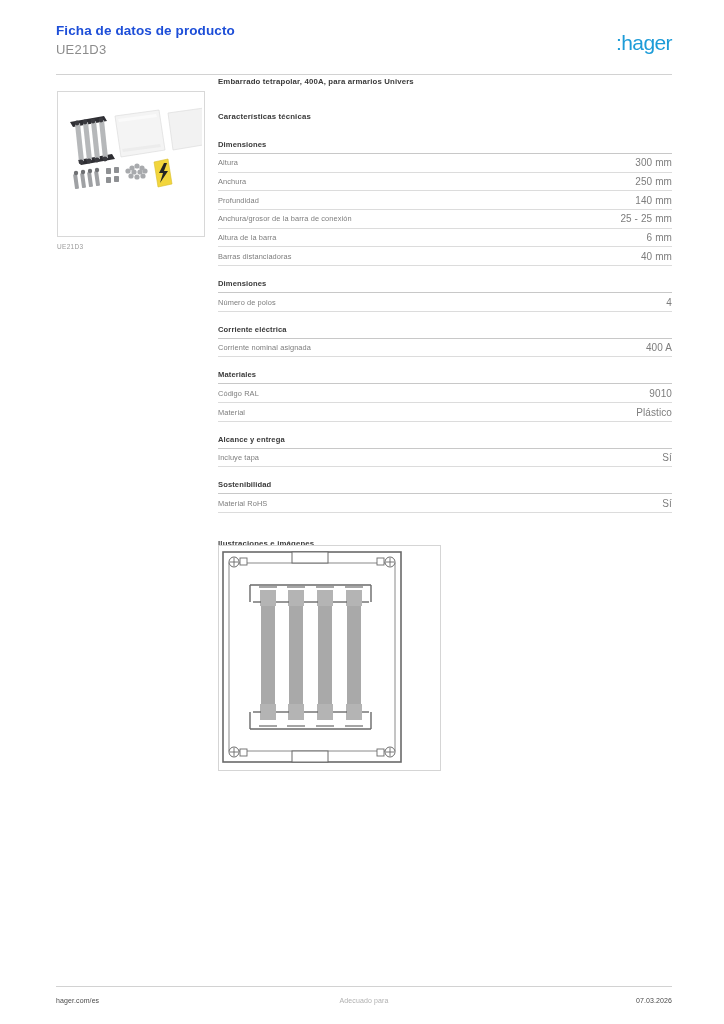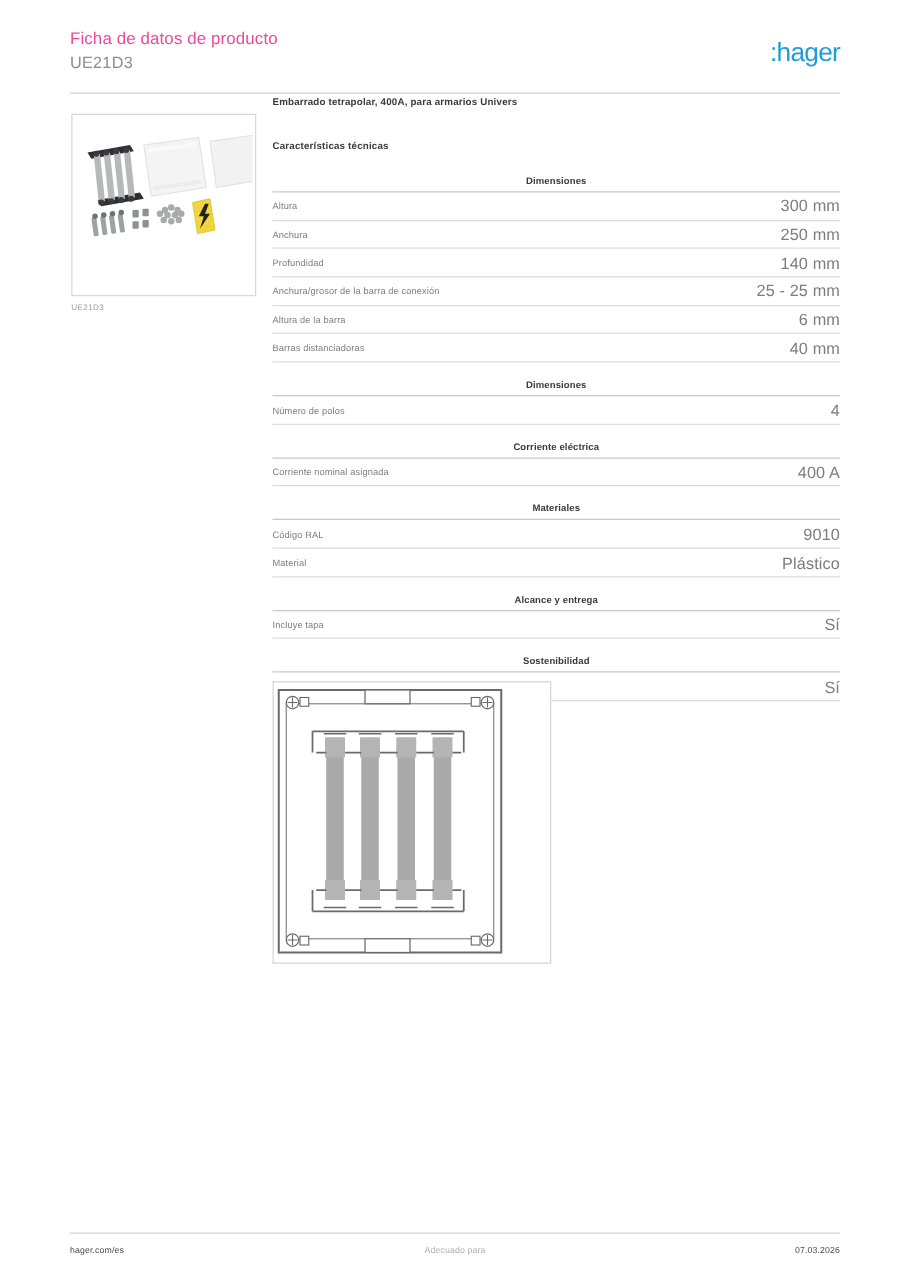--- a/index.html
+++ b/index.html
@@ -26,22 +26,22 @@
 
   
   .header {
     position: absolute;
     left: 56px;
     top: 22px;
     width: 616px;
   }
   .header-title {
     font-size: 13.5px;
-    font-weight: normal;
-    color: #ec4899;
+    font-weight: bold;
+    color: #1d4ed8;
     letter-spacing: 0.1px;
     line-height: 1.35;
   }
   .header-subtitle {
     font-size: 13px;
     font-weight: normal;
     color: #8c8c8c;
     letter-spacing: 0.2px;
     line-height: 1.35;
     margin-top: 1px;
@@ -112,37 +112,36 @@
   .spec-group { margin-bottom: 13px; }
   .spec-group:last-child { margin-bottom: 16px; }
 
   .group-title {
     font-size: 7.6px;
     font-weight: bold;
     color: #3a3a3a;
     letter-spacing: 0.1px;
     padding-bottom: 4px;
     border-bottom: 1px solid #c8c8c8;
-    text-align: center;
   }
   .spec-row {
     display: flex;
     justify-content: space-between;
     align-items: center;
     border-bottom: 1px solid #dcdcdc;
     padding: 3.5px 0 3.2px 0;
   }
   .spec-label {
     font-size: 7.4px;
     color: #7d7d7d;
     letter-spacing: 0.1px;
     white-space: nowrap;
   }
   .spec-value {
-    font-size: 13px;
+    font-size: 10px;
     color: #7d7d7d;
     letter-spacing: 0.1px;
     text-align: right;
     white-space: nowrap;
     padding-left: 12px;
   }
 
   
   .illus-heading {
     font-size: 7.8px;

